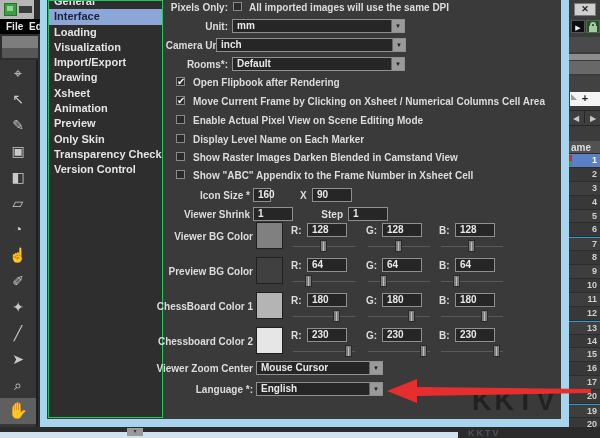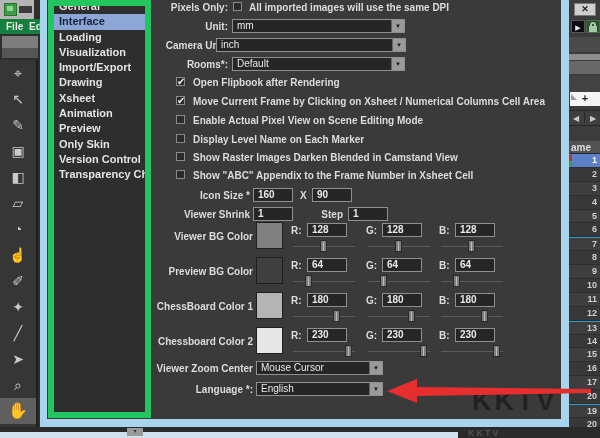--- a/index.html
+++ b/index.html
@@ -6,21 +6,21 @@
   #stage{position:relative;width:600px;height:438px;background:#2e2e2e;overflow:hidden;
          font-family:"Liberation Sans",sans-serif;-webkit-font-smoothing:antialiased;}
   #stage *{box-sizing:border-box;}
   .abs{position:absolute;}
 
   
   .titlebar-frag{left:0;top:0;width:34px;height:19px;background:#b6b6b6;}
   .app-logo{left:4px;top:3px;width:13px;height:13px;background:#3f9b44;border:1px solid #2a7030;}
   .app-logo i{position:absolute;left:2px;top:2px;width:6px;height:5px;background:#8fd494;}
   .title-blob{left:19px;top:6px;width:13px;height:7px;background:#3c3c3c;}
-  .menubar{left:0;top:19px;width:46px;height:15px;background:#15803d;color:#e8e8e8;
+  .menubar{left:0;top:19px;width:46px;height:15px;background:#000000;color:#e8e8e8;
            font-size:10px;font-weight:bold;line-height:15px;}
   .menubar span{position:absolute;top:0;}
   .panel-frag1{left:2px;top:36px;width:36px;height:12px;background:#7d7d7d;}
   .panel-frag2{left:2px;top:48px;width:36px;height:10px;background:#565656;}
 
   
   .toolbar{left:0;top:60px;width:38px;height:368px;background:#363636;border-right:2px solid #1e1e1e;}
   .tool{width:36px;height:26px;text-align:center;line-height:26px;font-size:14px;color:#c9c9c9;cursor:pointer;}
   .tool.active{background:#5f5f5f;color:#e6c94d;font-size:16px;}
 
@@ -57,32 +57,32 @@
   .frow .marker{position:absolute;left:0;top:1px;width:3px;height:11px;
                 background:linear-gradient(#c03030 0 50%,#2ea044 50% 100%);}
 
   
   .dlg-left{left:40px;top:0;width:7px;height:427px;background:#a9d4ee;}
   .dlg-right{left:561px;top:0;width:8px;height:427px;background:#a9d4ee;}
   .dlg-bottom{left:40px;top:419px;width:529px;height:8px;background:#a9d4ee;}
   .dlg-body{left:47px;top:0;width:514px;height:419px;background:#3a3a3a;}
 
   
-  .sidebar{left:48px;top:0;width:103px;height:418px;background:#2e2e2e;border:6px solid #22c55e;overflow:hidden;}
+  .sidebar{left:48px;top:0;width:115px;height:418px;background:#2e2e2e;border:1px solid #22c55e;overflow:hidden;}
   .sb-list{margin-top:-7px;}
   .sb-item{height:15.3px;line-height:15.3px;padding-left:5px;font-size:11px;font-weight:bold;
            color:#e4e4e4;cursor:pointer;white-space:nowrap;}
   .sb-item.selected{background:#8ca6d8;color:#18223e;}
 
   
   .lbl{font-size:10px;font-weight:bold;color:#dcdcdc;text-align:right;white-space:nowrap;}
   .txt{font-size:10px;font-weight:bold;color:#dcdcdc;white-space:nowrap;}
   .field{background:#262626;border:1px solid #8f8f8f;color:#e8e8e8;font-size:10px;font-weight:bold;
          line-height:12px;padding-left:4px;height:14px;white-space:nowrap;}
-  .combo{background:#262626;border:1px solid #8f8f8f;color:#e8e8e8;font-size:10px;font-weight:normal;
+  .combo{background:#262626;border:1px solid #8f8f8f;color:#e8e8e8;font-size:10px;font-weight:bold;
          line-height:12px;padding-left:4px;height:14px;cursor:pointer;white-space:nowrap;}
   .combo .dd{position:absolute;right:0;top:0;width:13px;height:12px;background:#9a9a9a;
              border-left:1px solid #666;color:#1a1a1a;font-size:6px;text-align:center;line-height:12px;}
   .cb{width:9px;height:9px;background:#2a2a2a;border:1px solid #8a8a8a;color:#f2f2f2;
       font-size:10px;line-height:8px;text-align:center;cursor:pointer;}
   .cb span{visibility:hidden;}
   .cb.on span{visibility:visible;}
   .swatch{width:27px;height:27px;border:1px solid #1f1f1f;cursor:pointer;}
   .track{height:12px;cursor:pointer;}
   .rail{position:absolute;left:0;top:6px;width:100%;height:1px;background:#171717;border-bottom:1px solid #5a5a5a;}
@@ -188,22 +188,22 @@
       <div class="sb-item">General</div>
       <div class="sb-item selected">Interface</div>
       <div class="sb-item">Loading</div>
       <div class="sb-item">Visualization</div>
       <div class="sb-item">Import/Export</div>
       <div class="sb-item">Drawing</div>
       <div class="sb-item">Xsheet</div>
       <div class="sb-item">Animation</div>
       <div class="sb-item">Preview</div>
       <div class="sb-item">Only Skin</div>
+      <div class="sb-item">Transparency Check</div>
       <div class="sb-item">Version Control</div>
-      <div class="sb-item">Transparency Check</div>
     </div>
   </div>
 
   <div class="abs lbl" style="left:150px;top:2px;width:78px">Pixels Only:</div>
   <div class="abs cb" style="left:233px;top:2px"><span>✔</span></div>
   <div class="abs txt" style="left:249px;top:2px">All imported images will use the same DPI</div>
 
   <div class="abs lbl" style="left:150px;top:21px;width:78px">Unit:</div>
   <div class="abs combo" style="left:232px;top:19px;width:173px">
     <span>mm</span><span class="dd">▼</span>
@@ -224,21 +224,21 @@
   <div class="abs cb" style="left:176px;top:115px"><span>✔</span></div>
   <div class="abs txt" style="left:193px;top:115px">Enable Actual Pixel View on Scene Editing Mode</div>
   <div class="abs cb" style="left:176px;top:134px"><span>✔</span></div>
   <div class="abs txt" style="left:193px;top:134px">Display Level Name on Each Marker</div>
   <div class="abs cb" style="left:176px;top:152px"><span>✔</span></div>
   <div class="abs txt" style="left:193px;top:152px">Show Raster Images Darken Blended in Camstand View</div>
   <div class="abs cb" style="left:176px;top:170px"><span>✔</span></div>
   <div class="abs txt" style="left:193px;top:170px">Show "ABC" Appendix to the Frame Number in Xsheet Cell</div>
 
   <div class="abs lbl" style="left:150px;top:190px;width:100px">Icon Size *</div>
-  <div class="abs field" style="left:253px;top:188px;width:40px">160</div>
+  <div class="abs field" style="left:253px;top:188px;width:18px">160</div>
   <div class="abs txt" style="left:300px;top:190px">X</div>
   <div class="abs field" style="left:312px;top:188px;width:40px">90</div>
   <div class="abs lbl" style="left:150px;top:209px;width:100px">Viewer Shrink</div>
   <div class="abs field" style="left:253px;top:207px;width:40px">1</div>
   <div class="abs lbl" style="left:315px;top:209px;width:28px">Step</div>
   <div class="abs field" style="left:348px;top:207px;width:40px">1</div>
 
   <div id="color-rows">
       <div>
         <div class="abs lbl" style="left:150px;top:231px;width:103px">Viewer BG Color</div>

